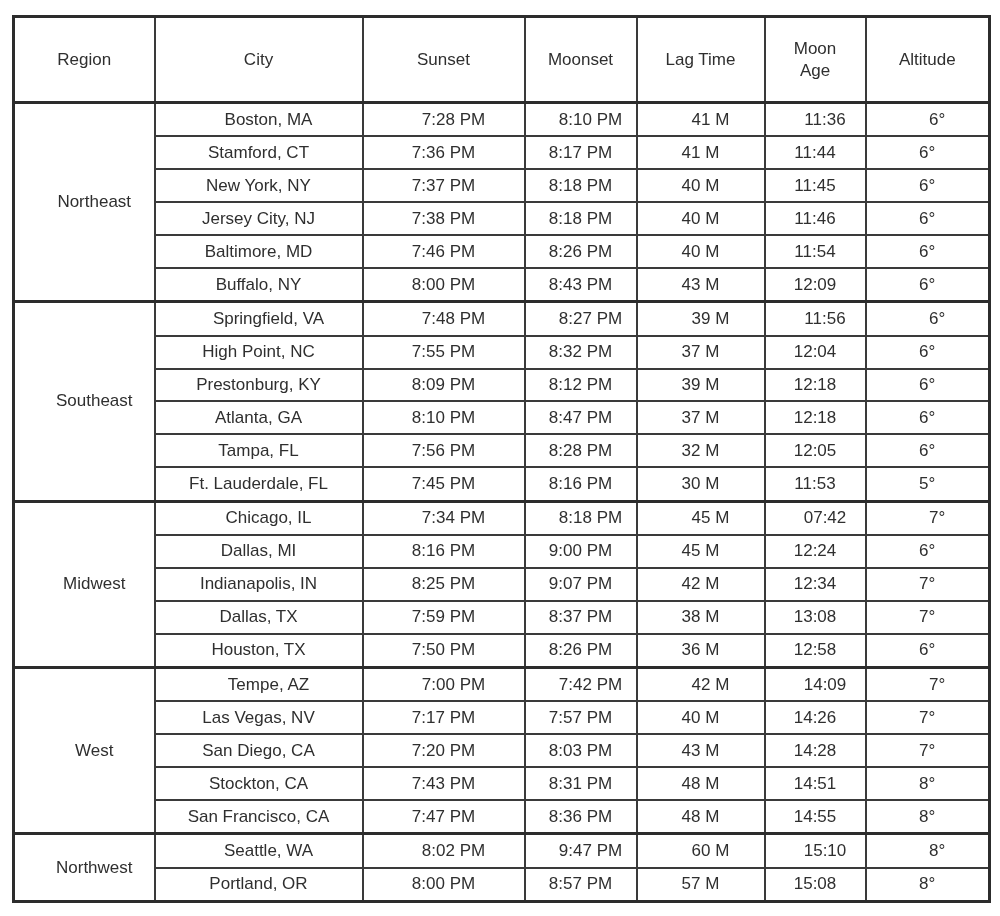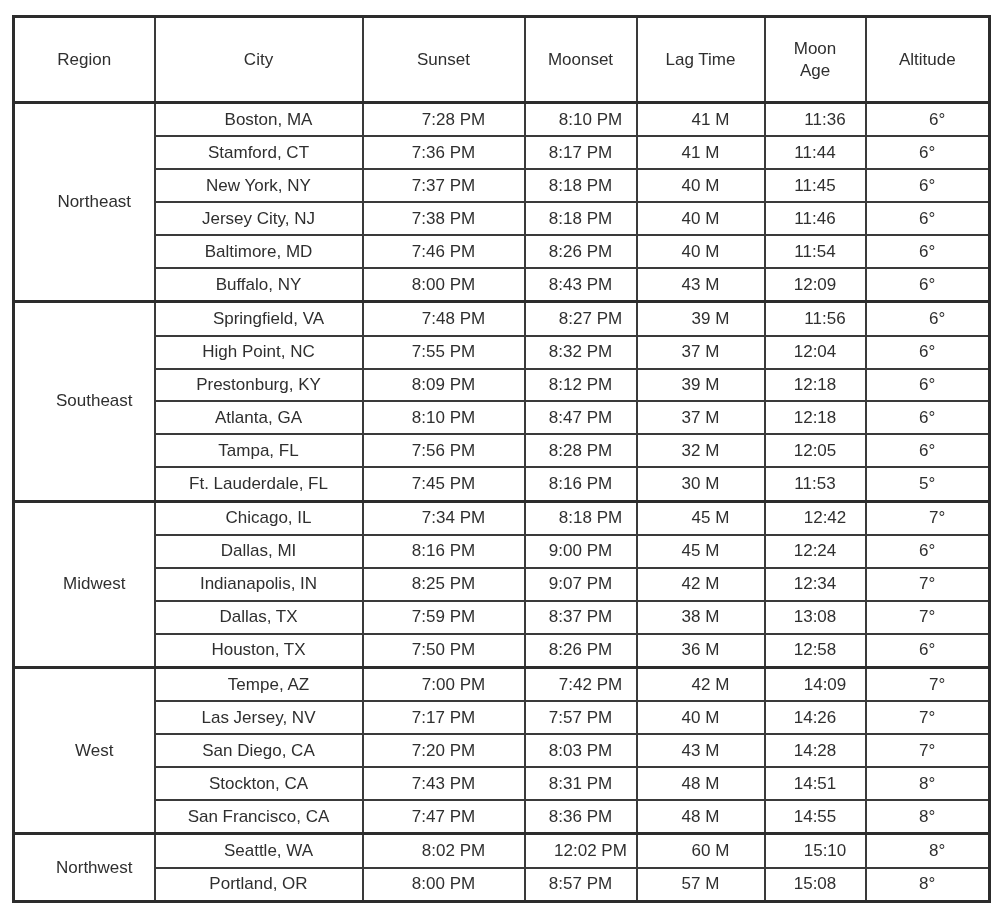--- a/index.html
+++ b/index.html
@@ -182,21 +182,21 @@
         <td>11:53</td>
         <td>5°</td>
       </tr>
 
       <tr class="group-start">
         <td class="region" rowspan="5">Midwest</td>
         <td>Chicago, IL</td>
         <td>7:34 PM</td>
         <td>8:18 PM</td>
         <td>45 M</td>
-        <td>12:42</td>
+        <td>07:42</td>
         <td>7°</td>
       </tr>
       <tr>
         <td>Dallas, MI</td>
         <td>8:16 PM</td>
         <td>9:00 PM</td>
         <td>45 M</td>
         <td>12:24</td>
         <td>6°</td>
       </tr>
@@ -228,21 +228,21 @@
       <tr class="group-start">
         <td class="region" rowspan="5">West</td>
         <td>Tempe, AZ</td>
         <td>7:00 PM</td>
         <td>7:42 PM</td>
         <td>42 M</td>
         <td>14:09</td>
         <td>7°</td>
       </tr>
       <tr>
-        <td>Las Jersey, NV</td>
+        <td>Las Vegas, NV</td>
         <td>7:17 PM</td>
         <td>7:57 PM</td>
         <td>40 M</td>
         <td>14:26</td>
         <td>7°</td>
       </tr>
       <tr>
         <td>San Diego, CA</td>
         <td>7:20 PM</td>
         <td>8:03 PM</td>
@@ -264,21 +264,21 @@
         <td>8:36 PM</td>
         <td>48 M</td>
         <td>14:55</td>
         <td>8°</td>
       </tr>
 
       <tr class="group-start">
         <td class="region" rowspan="2">Northwest</td>
         <td>Seattle, WA</td>
         <td>8:02 PM</td>
-        <td>12:02 PM</td>
+        <td>9:47 PM</td>
         <td>60 M</td>
         <td>15:10</td>
         <td>8°</td>
       </tr>
       <tr>
         <td>Portland, OR</td>
         <td>8:00 PM</td>
         <td>8:57 PM</td>
         <td>57 M</td>
         <td>15:08</td>

